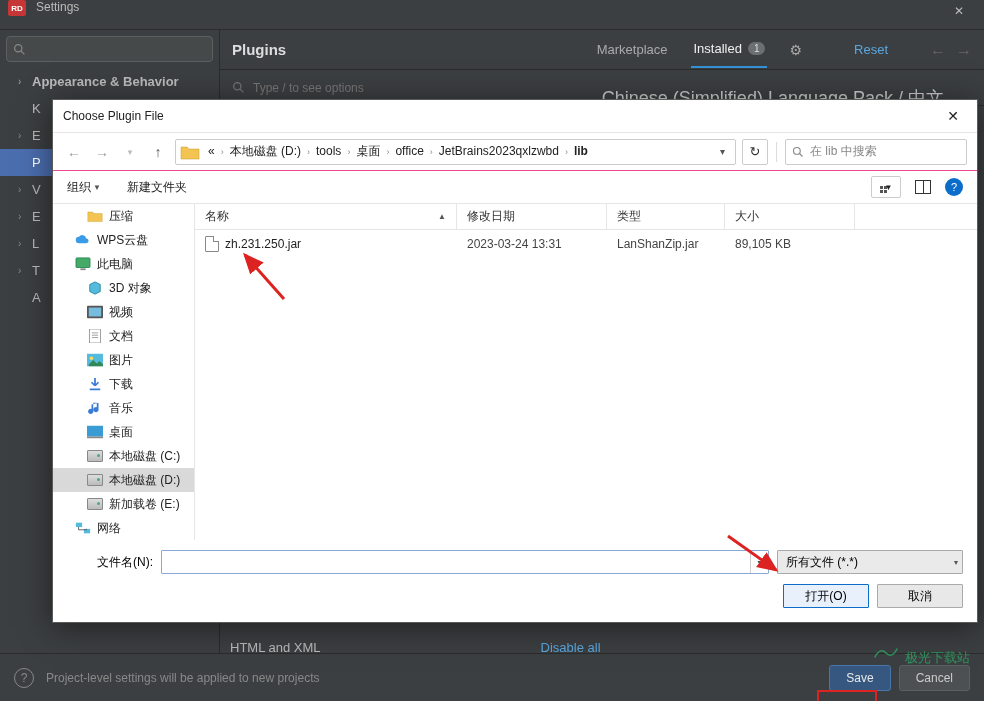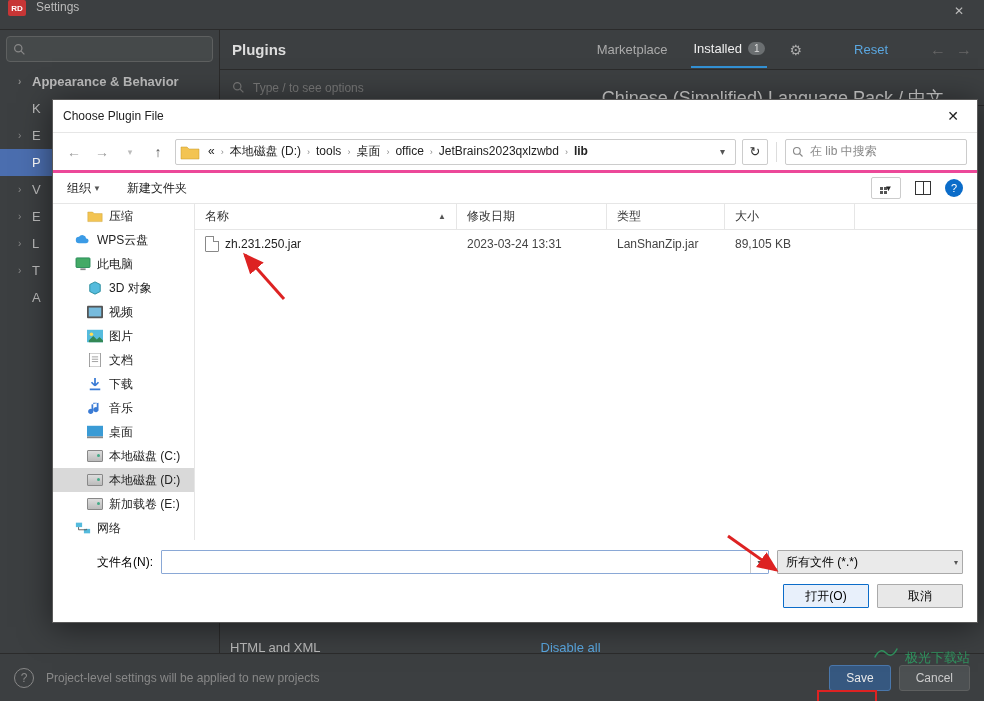--- a/index.html
+++ b/index.html
@@ -62,21 +62,21 @@
 .dlg-toolbar .sep { width:1px; height:20px; background:#ddd; margin:0 2px; }
 .dlg-toolbar .folder-icon { width: 20px; height: 18px; }
 .dlg-toolbar .crumbs { flex:1; border:1px solid #ccc; height:26px; display:flex; align-items:center; padding:0 4px; font-size:12px; color:#222; gap:2px; min-width:0; border-radius:2px; }
 .dlg-toolbar .crumbs .seg { padding: 2px 6px; cursor: pointer; white-space: nowrap; }
 .dlg-toolbar .crumbs .seg.last { font-weight:bold; }
 .dlg-toolbar .crumbs .gt { color:#888; font-size:9px; }
 .dlg-toolbar .crumbs .caret { margin-left:auto; color:#555; font-size:10px; padding: 0 6px; cursor:pointer; }
 .dlg-toolbar .refresh { width:26px; height:26px; border:1px solid #ccc; border-radius:2px; display:flex; align-items:center; justify-content:center; color:#333; cursor:pointer; font-size:13px; }
 .dlg-toolbar .searchbox { width:182px; height:26px; border:1px solid #ccc; border-radius:2px; display:flex; align-items:center; padding:0 6px; color:#888; font-size:12px; gap:6px; }
 
-.dlg-opts { height: 34px; display:flex; align-items:center; padding: 0 14px; border-top:3px solid #ec4899; border-bottom:1px solid #e6e6e6; font-size:12px; color:#222; }
+.dlg-opts { height: 34px; display:flex; align-items:center; padding: 0 14px; border-top:1px solid #ec4899; border-bottom:1px solid #e6e6e6; font-size:12px; color:#222; }
 .dlg-opts .org { display:flex; align-items:center; gap:2px; cursor:pointer; }
 .dlg-opts .org .dd { font-size:8px; color:#555; }
 .dlg-opts .newf { margin-left: 26px; cursor:pointer; }
 .dlg-opts .right { margin-left:auto; display:flex; align-items:center; gap:14px; }
 .dlg-opts .viewbtn { width:30px; height:22px; border:1px solid #ccc; border-radius:2px; display:flex; align-items:center; justify-content:center; cursor:pointer; font-size:11px; gap:2px; }
 .dlg-opts .preview { width:16px; height:14px; border:1px solid #333; position:relative; cursor:pointer; }
 .dlg-opts .preview::after { content:''; position:absolute; left:7px; top:0; bottom:0; width:1px; background:#333; }
 .dlg-opts .help { width:18px; height:18px; border-radius:50%; background:#0b6cc9; color:#fff; font-size:11px; display:flex; align-items:center; justify-content:center; cursor:pointer; }
 
 .dlg-body { flex:1; display:flex; min-height:0; }
@@ -297,35 +297,35 @@
           <span>3D 对象</span>
         </div>
         <div class="tree-item lvl2">
           <svg class="ticon" viewBox="0 0 18 14">
             <rect width="18" height="14" rx="1" fill="#555"></rect>
             <rect x="2" y="2" width="14" height="10" fill="#7bd"></rect>
           </svg>
           <span>视频</span>
         </div>
         <div class="tree-item lvl2">
-          <svg class="ticon" viewBox="0 0 18 14">
-            <rect width="18" height="14" fill="#5bd"></rect>
-            <circle cx="5" cy="5" r="2" fill="#fd5"></circle>
-            <path d="M2 12l5-5 4 4 3-3 4 4v2H2z" fill="#385"></path>
-          </svg>
-          <span>图片</span>
-        </div>
-        <div class="tree-item lvl2">
           <svg class="ticon" viewBox="0 0 14 18">
             <rect width="14" height="18" fill="#fff" stroke="#888"></rect>
             <line x1="3" y1="5" x2="11" y2="5" stroke="#888"></line>
             <line x1="3" y1="8" x2="11" y2="8" stroke="#888"></line>
             <line x1="3" y1="11" x2="11" y2="11" stroke="#888"></line>
           </svg>
           <span>文档</span>
+        </div>
+        <div class="tree-item lvl2">
+          <svg class="ticon" viewBox="0 0 18 14">
+            <rect width="18" height="14" fill="#5bd"></rect>
+            <circle cx="5" cy="5" r="2" fill="#fd5"></circle>
+            <path d="M2 12l5-5 4 4 3-3 4 4v2H2z" fill="#385"></path>
+          </svg>
+          <span>图片</span>
         </div>
         <div class="tree-item lvl2">
           <svg class="ticon" viewBox="0 0 16 16">
             <path d="M8 1v9m0 0l-4-4m4 4l4-4M2 14h12" stroke="#3a7bd5" stroke-width="2" fill="none"></path>
           </svg>
           <span>下载</span>
         </div>
         <div class="tree-item lvl2">
           <svg class="ticon" viewBox="0 0 16 16">
             <path d="M6 2v9a3 3 0 11-2-2V4l8-2v7a3 3 0 11-2-2V2z" fill="#3a7bd5"></path>

